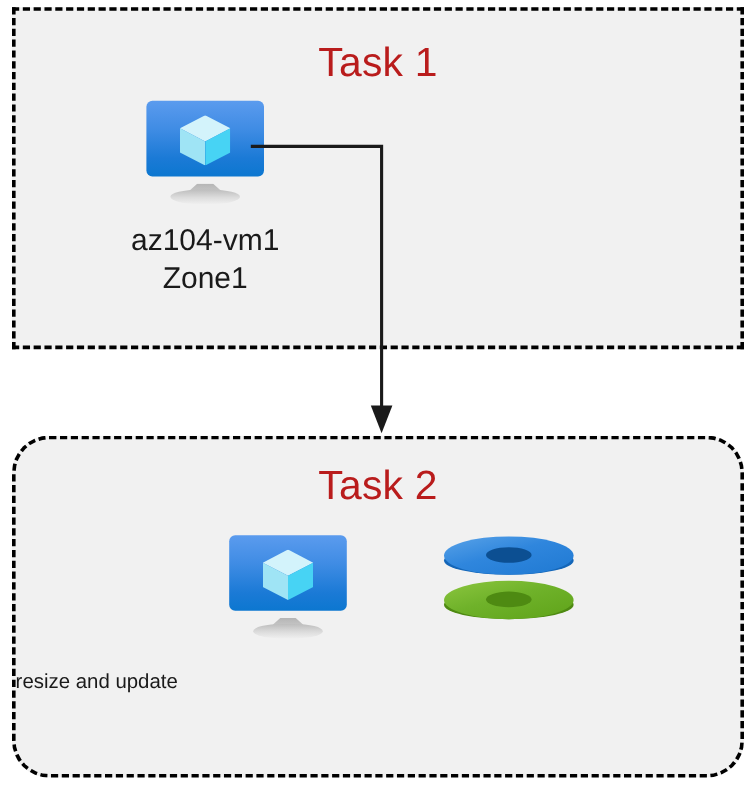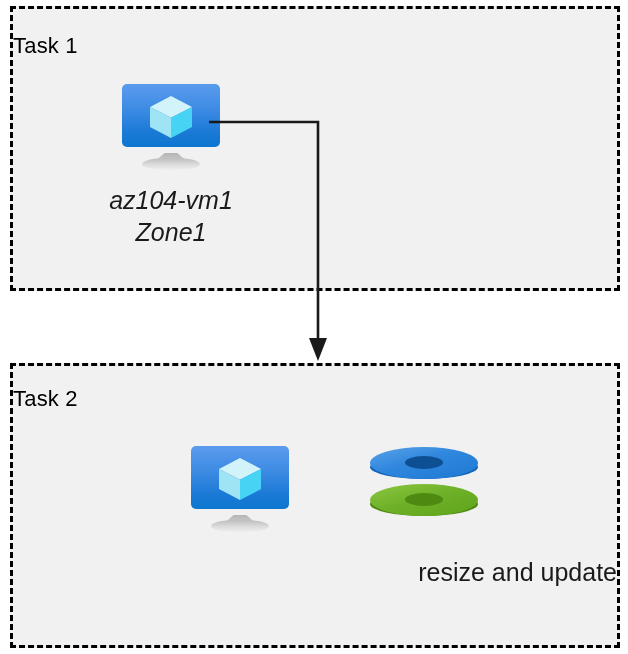--- a/index.html
+++ b/index.html
@@ -29,41 +29,41 @@
     left: 10px;
     top: 6px;
     width: 610px;
     height: 285px;
   }
   #task2-box {
     left: 10px;
     top: 363px;
     width: 610px;
     height: 285px;
+    border-radius: 31px;
   }
 
   .task-title {
     position: absolute;
     left: 0;
     right: 0;
-    text-align: left;
-    font-size: 22px;
-    color: #000000;
+    text-align: center;
+    font-size: 34px;
+    color: #b91c1c;
     letter-spacing: 0.2px;
     white-space: nowrap;
   }
   #task1-title { top: 24px; }
   #task2-title { top: 20px; }
 
   
   .vm-node {
     position: absolute;
     width: 200px;
     text-align: center;
-    font-style: italic;
   }
   #vm1-node { left: 58px; top: 75px; }
   #vm2-node { left: 358px; top: 75px; }
 
   .node-caption {
     font-size: 25px;
     line-height: 1.28;
     color: #1a1a1a;
     white-space: pre-line;
     margin-top: 12px;
@@ -199,22 +199,22 @@
     display: flex;
     align-items: center;
     justify-content: center;
     gap: 48px;
   }
   #task2-caption {
     position: absolute;
     left: 0;
     right: 0;
     top: 192px;
-    text-align: right;
-    font-size: 25px;
+    text-align: left;
+    font-size: 17px;
     color: #1a1a1a;
   }
 </style>
 </head>
 <body>
 
 <div id="canvas">
 
   <div class="task-box" id="task1-box">
 

